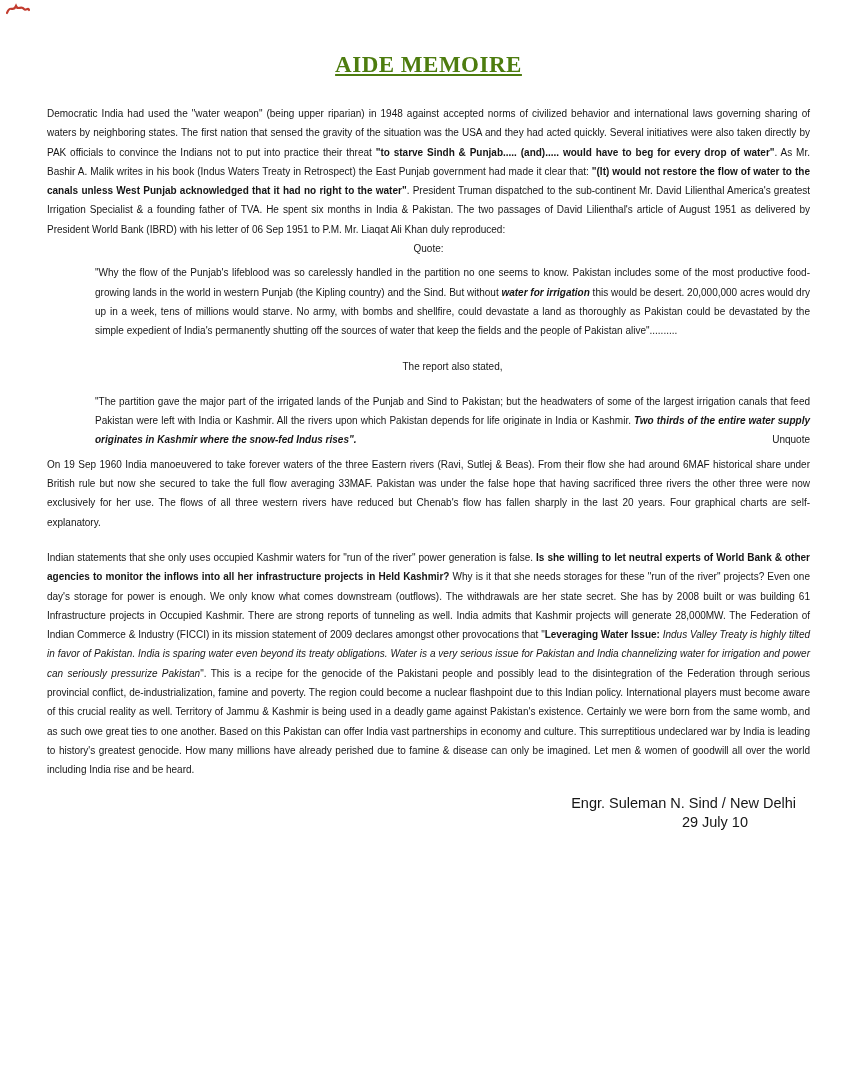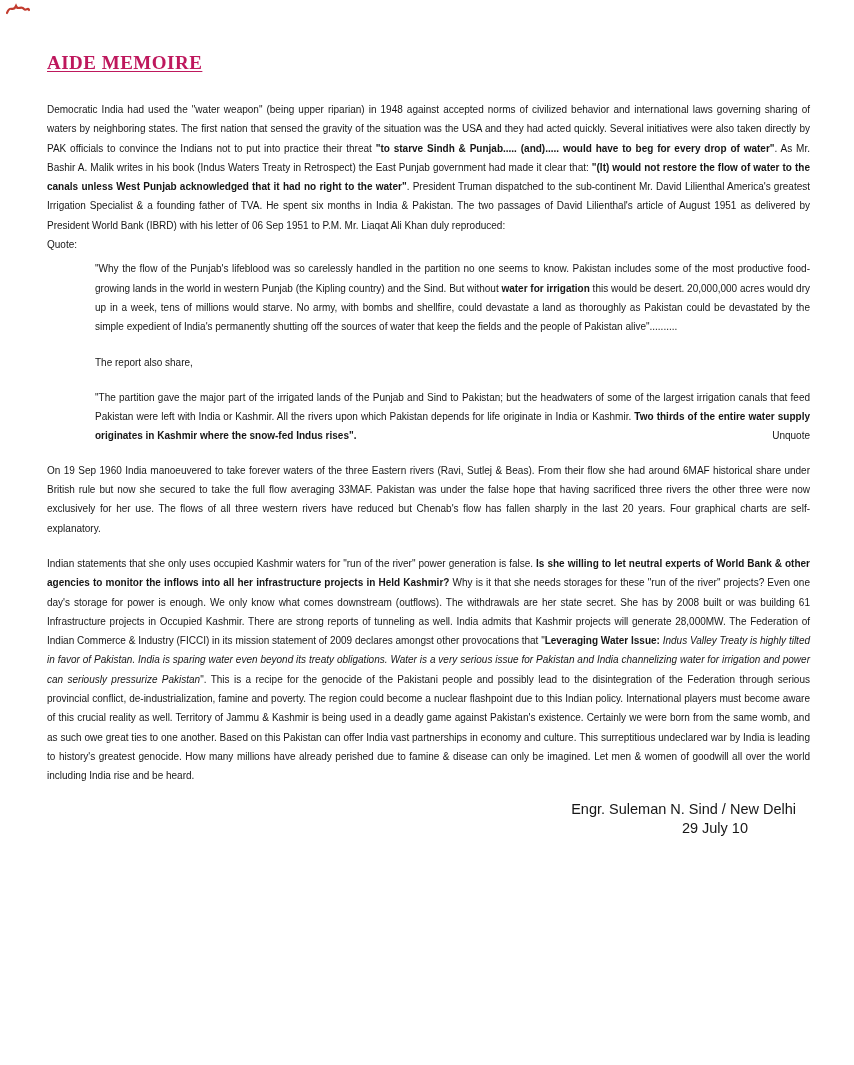--- a/index.html
+++ b/index.html
@@ -11,34 +11,34 @@
     -webkit-font-smoothing:antialiased;
   }
   .page {
     position:relative; box-sizing:border-box;
     width:854px; height:1065px;
     padding:52px 44px 0 47px;
   }
   .pen-mark { position:absolute; top:2px; left:6px; }
   .title {
     font-family:"Liberation Serif","DejaVu Serif",serif;
-    font-weight:700; font-size:19px; letter-spacing:0.5px;
-    text-decoration:underline; text-underline-offset:2px;
-    margin:0 0 26px 0; color:#be185d;
+    font-weight:700; font-size:23px; letter-spacing:0.5px;
+    text-align:center; text-decoration:underline; text-underline-offset:2px;
+    margin:0 0 26px 0; color:#4d7c0f;
   }
   p { margin:0; font-size:10px; line-height:19.3px; text-align:justify; }
-  .left { text-align:left; }
+  .left { text-align:center; }
   .indented { margin-left:48px; }
   .mt-q1 { margin-top:5px; }
   .mt-blank { margin-top:16px; }
-  .mt-para { margin-top:15px; }
+  .mt-para { margin-top:5px; }
   .mt-para-sm { margin-top:16px; }
   .b  { font-weight:700; }
   .i  { font-style:italic; }
-  .bi { font-weight:700; }
+  .bi { font-weight:700; font-style:italic; }
   .unquote { float:right; }
   .signature {
     margin-top:14px; padding-right:14px;
     font-size:14.5px; line-height:19.3px; text-align:right;
   }
   .sig-date { margin-right:48px; }
 </style>
 </head>
 <body>
 
@@ -49,21 +49,21 @@
   </svg>
 
   <h1 class="title">AIDE MEMOIRE</h1>
 
   <p><span>Democratic India had used the "water weapon" (being upper riparian) in 1948 against accepted norms of civilized behavior and international laws governing sharing of waters by neighboring states.  The first nation that sensed the gravity of the situation was the USA and they had acted quickly.  Several initiatives were also taken directly by PAK officials to convince the Indians not to put into practice their threat </span><span class="b">"to starve Sindh &amp; Punjab..... (and)..... would have to beg for every drop of water"</span><span>. As Mr. Bashir A. Malik writes in his book (Indus Waters Treaty in Retrospect) the East Punjab government had made it clear that: </span><span class="b">"(It) would not restore the flow of water to the canals unless West Punjab acknowledged that it had no right to the water"</span><span>.  President Truman dispatched to the sub-continent Mr. David Lilienthal America's greatest Irrigation Specialist &amp; a founding father of TVA. He spent six months in India &amp; Pakistan. The two passages of David Lilienthal's article of August 1951 as delivered by President World Bank (IBRD) with his letter of 06 Sep 1951 to P.M. Mr. Liaqat Ali Khan duly reproduced:</span></p>
 
   <p class="left">Quote:</p>
 
   <p class="indented mt-q1"><span>"Why the flow of the Punjab's lifeblood was so carelessly handled in the partition no one seems to know. Pakistan includes some of the most productive food-growing lands in the world in western Punjab (the Kipling country) and the Sind.  But without </span><span class="bi">water for irrigation</span><span> this would be desert. 20,000,000 acres would dry up in a week, tens of millions would starve. No army, with bombs and shellfire, could devastate a land as thoroughly as Pakistan could be devastated by the simple expedient of India's permanently shutting off the sources of water that keep the fields and the people of Pakistan alive"..........</span></p>
 
-  <p class="indented left mt-blank">The report also share,</p>
+  <p class="indented left mt-blank">The report also stated,</p>
 
   <p class="indented mt-blank"><span>"The partition gave the major part of the irrigated lands of the Punjab and Sind to Pakistan; but the headwaters of some of the largest irrigation canals that feed Pakistan were left with India or Kashmir. All the rivers upon which Pakistan depends for life originate in India or Kashmir. </span><span class="bi">Two thirds of the entire water supply originates in Kashmir where the snow-fed Indus rises".</span><span class="unquote">Unquote</span></p>
 
   <p class="mt-para">On 19 Sep 1960 India manoeuvered to take forever waters of the three Eastern rivers (Ravi, Sutlej &amp; Beas). From their flow she had around 6MAF historical share under British rule but now she secured to take the full flow averaging 33MAF. Pakistan was under the false hope that having sacrificed three rivers the other three were now exclusively for her use.  The flows of all three western rivers have reduced but Chenab's flow has fallen sharply in the last 20 years. Four graphical charts are self-explanatory.</p>
 
   <p class="mt-para-sm"><span>Indian statements that she only uses occupied Kashmir waters for "run of the river" power generation is false. </span><span class="b">Is she willing to let neutral experts of World Bank &amp; other agencies to monitor the inflows into all her infrastructure projects in Held Kashmir?</span><span> Why is it that she needs storages for these "run of the river" projects? Even one day's storage for power is enough.  We only know what comes downstream (outflows).  The withdrawals are her state secret. She has by 2008 built or was building 61 Infrastructure projects in Occupied Kashmir. There are strong reports of tunneling as well. India admits that Kashmir projects will generate 28,000MW. The Federation of Indian Commerce &amp; Industry (FICCI) in its mission statement of 2009 declares amongst other provocations that "</span><span class="b">Leveraging Water Issue:</span><span class="i"> Indus Valley Treaty is highly tilted in favor of Pakistan. India is sparing water even beyond its treaty obligations. Water is a very serious issue for Pakistan and India channelizing water for irrigation and power can seriously pressurize Pakistan</span><span>". This is a recipe for the genocide of the Pakistani people and possibly lead to the disintegration of the Federation through serious provincial conflict, de-industrialization, famine and poverty. The region could become a nuclear flashpoint due to this Indian policy. International players must become aware of this crucial reality as well. Territory of Jammu &amp; Kashmir is being used in a deadly game against Pakistan's existence. Certainly we were born from the same womb, and as such owe great ties to one another. Based on this Pakistan can offer India vast partnerships in economy and culture. This surreptitious undeclared war by India is leading to history's greatest genocide.  How many millions have already perished due to famine &amp; disease can only be imagined. Let men &amp; women of goodwill all over the world including India rise and be heard.</span></p>
 
   <div class="signature">
     <div>Engr. Suleman N. Sind / New Delhi</div>
     <div class="sig-date">29 July 10</div>

